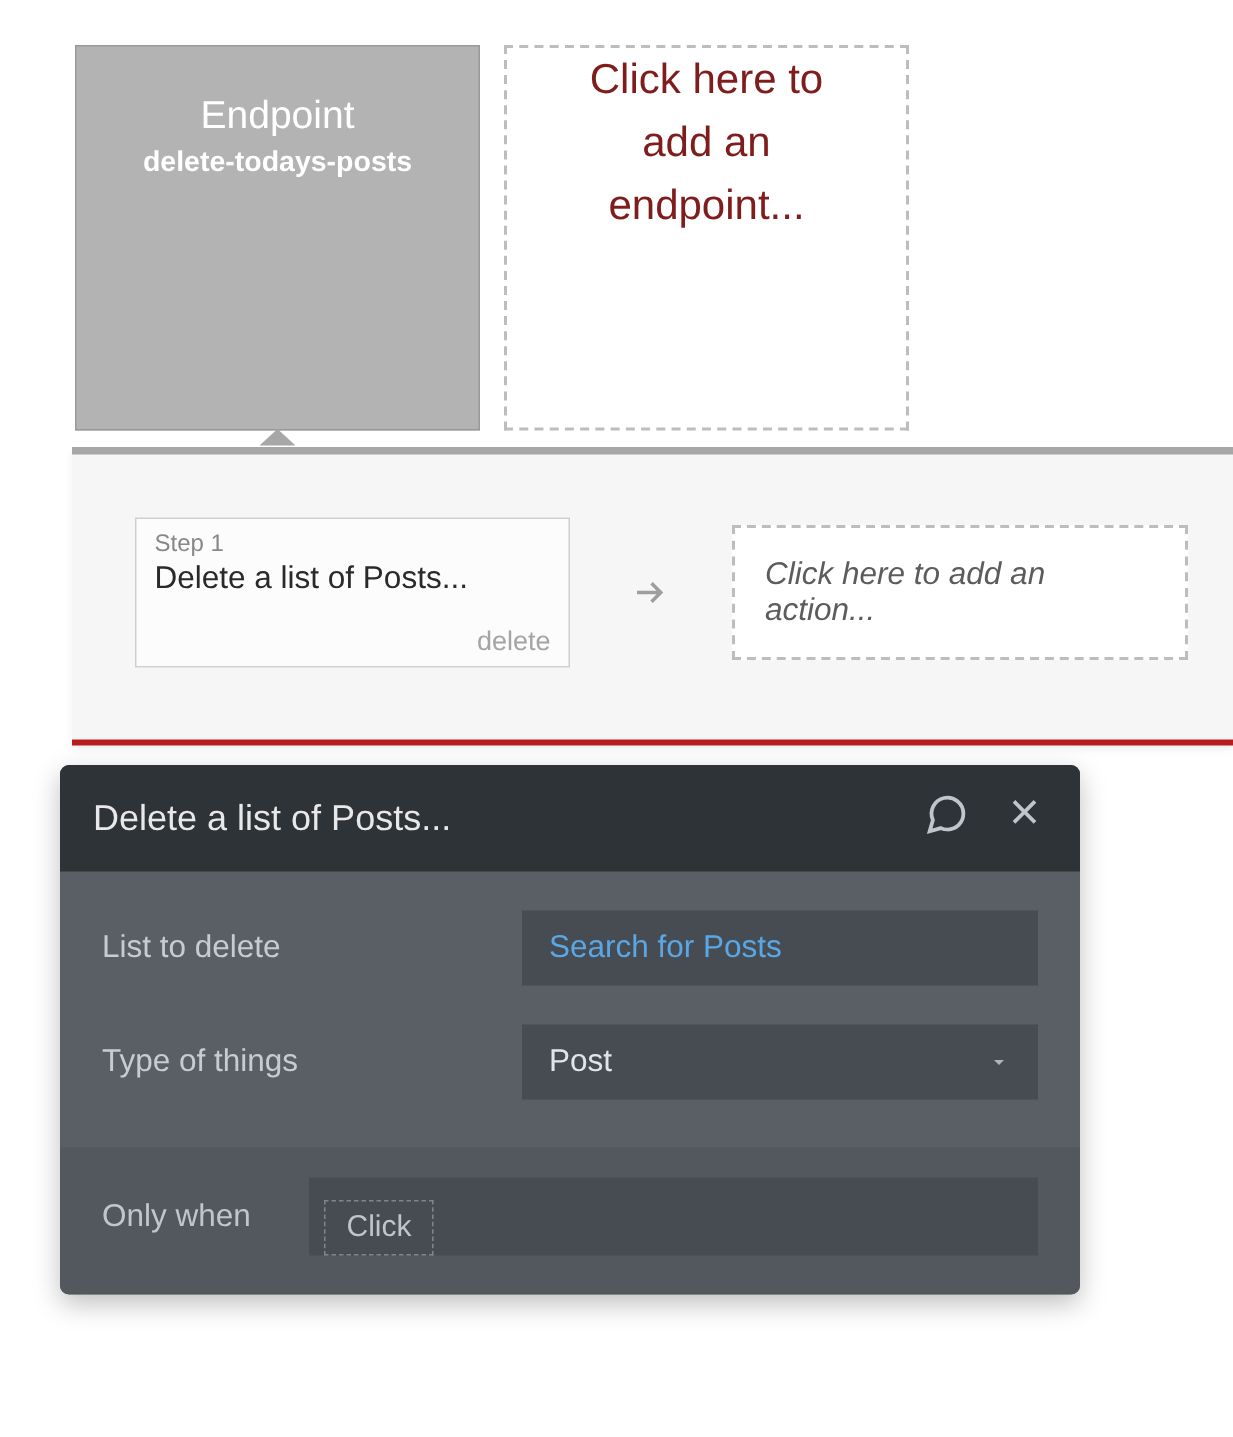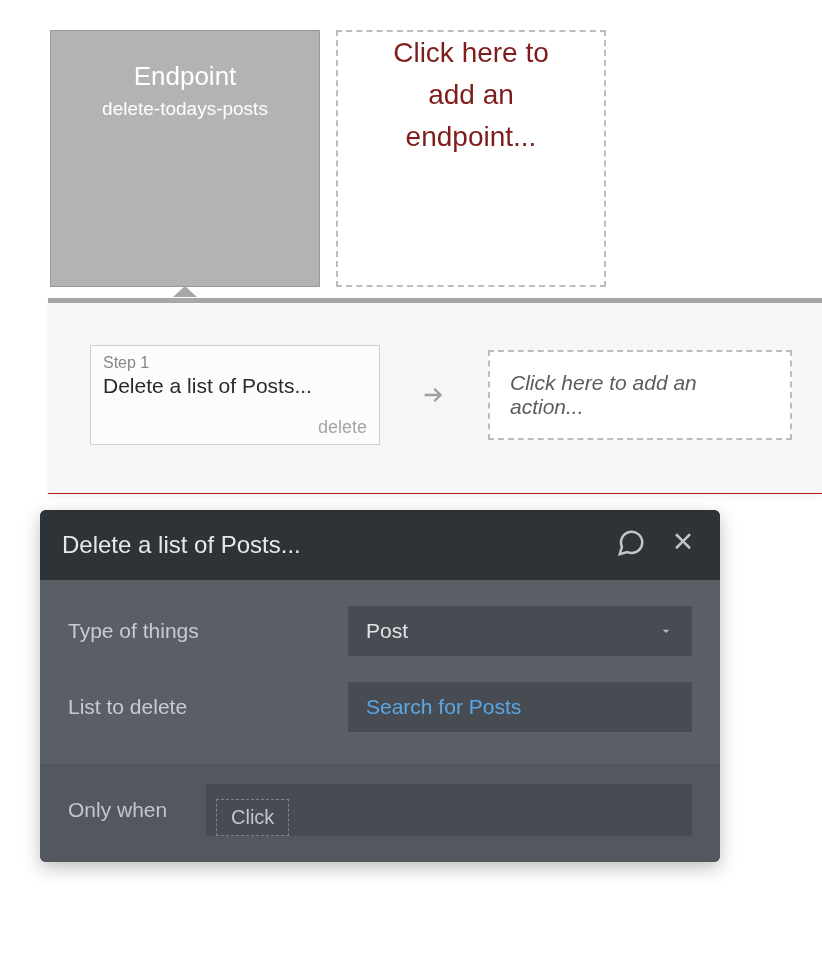--- a/index.html
+++ b/index.html
@@ -30,21 +30,21 @@
     color: #fff;
     position: relative;
   }
   .endpoint-title {
     font-size: 26px;
     font-weight: 400;
     margin-bottom: 6px;
   }
   .endpoint-name {
     font-size: 19px;
-    font-weight: 400;
+    font-weight: 700;
   }
   .endpoint-card::after {
     
     content: "";
     position: absolute;
     bottom: -11px;
     left: 50%;
     transform: translateX(-50%);
     width: 0; height: 0;
     border-left: 12px solid transparent;
@@ -66,21 +66,21 @@
   }
 
   
   .workflow-strip {
     position: absolute;
     top: 298px;
     left: 48px;
     right: 0;
     background: #f6f6f6;
     border-top: 5px solid #a7a7a7;
-    border-bottom: 1px solid #b91c1c;
+    border-bottom: 4px solid #b91c1c;
     box-shadow: 0 3px 6px rgba(0,0,0,0.06);
     padding: 42px 30px 48px 42px;
     display: flex;
     align-items: center;
     gap: 40px;
   }
   .step-card {
     width: 290px;
     height: 100px;
     border: 1px solid #cfcfcf;
@@ -260,34 +260,34 @@
         <svg viewBox="0 0 24 24" fill="currentColor">
           <path d="M18.3 5.71 12 12l6.3 6.29-1.41 1.42L10.59 13.4 5.71 18.3 4.29 16.88 9.17 12 4.29 7.12 5.71 5.7 12 12l4.88-4.88z" opacity="0"></path>
           <path d="M18.3 5.71 13.41 10.6l4.89 4.88-1.42 1.42L12 12.01 7.12 16.9 5.7 15.48 10.59 10.6 5.7 5.71 7.12 4.29 12 9.18l4.88-4.89z"></path>
         </svg>
       </span>
     </div>
   </div>
 
   <div class="panel-body">
     <div class="form-row">
+      <div class="form-label">List to delete</div>
+      <div class="input-box">
+        <span>Search for Posts</span>
+      </div>
+    </div>
+    <div class="form-row">
       <div class="form-label">Type of things</div>
       <div class="select-box">
         <span>Post</span>
         <svg class="caret" viewBox="0 0 24 24" fill="currentColor">
             <path d="M7 10l5 5 5-5z"></path>
           </svg>
       </div>
     </div>
-    <div class="form-row">
-      <div class="form-label">List to delete</div>
-      <div class="input-box">
-        <span>Search for Posts</span>
-      </div>
-    </div>
   </div>
 
   <div class="panel-footer">
     <div class="footer-label">Only when</div>
     <div class="condition-box">
       <span class="click-chip">Click</span>
     </div>
   </div>
 </div>
 

